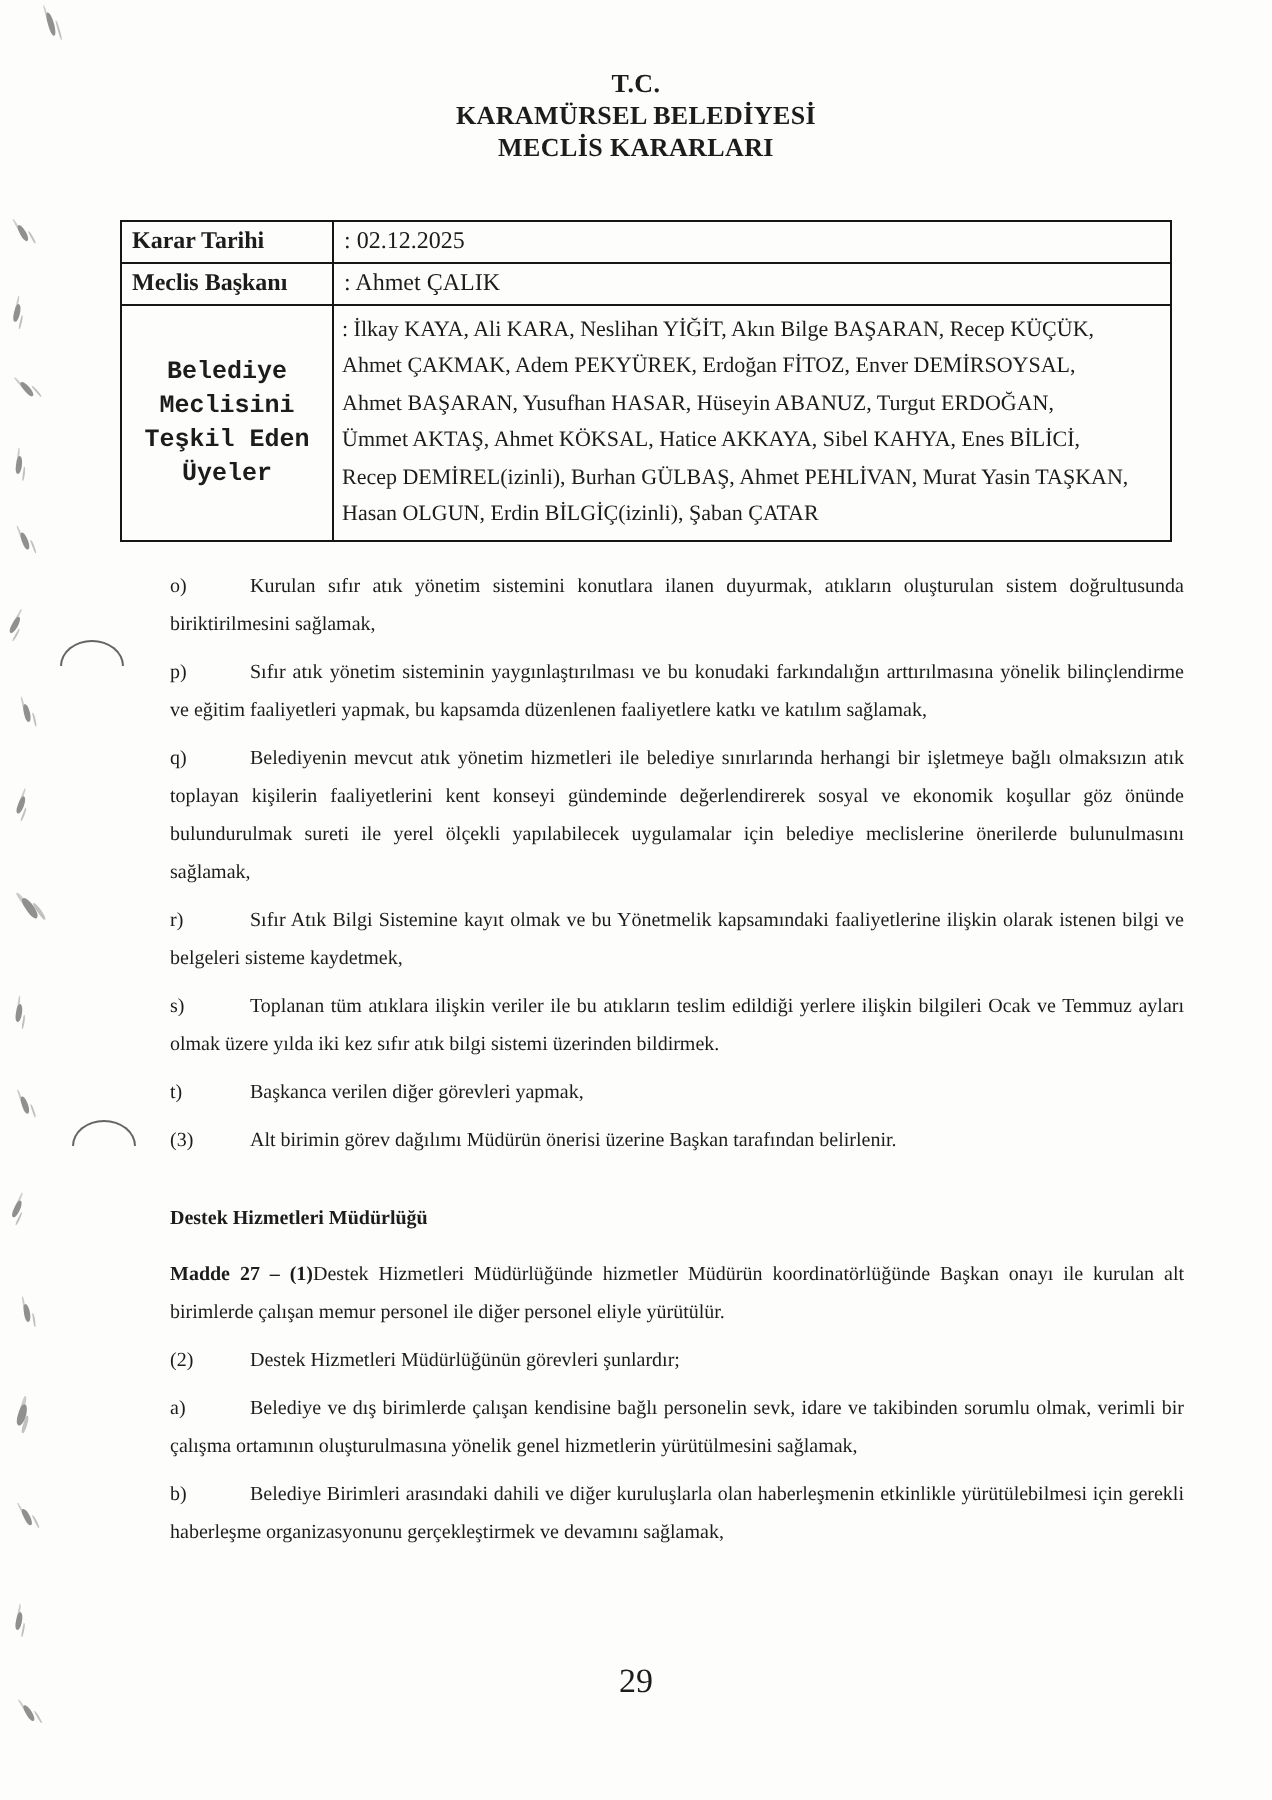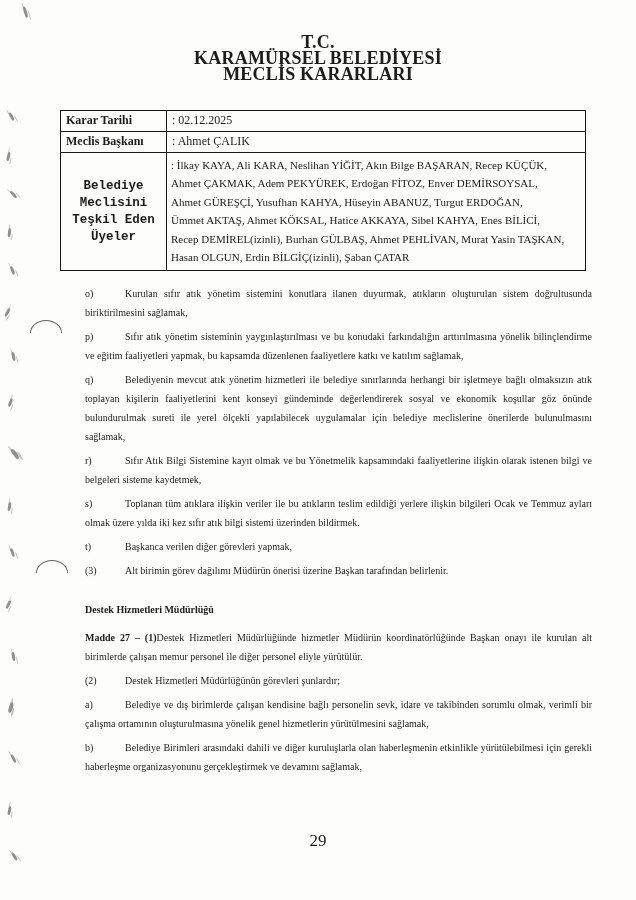--- a/index.html
+++ b/index.html
@@ -11,21 +11,21 @@
     color: #1c1c1c;
     position: relative;
     overflow: hidden;
   }
   .page { position: absolute; inset: 0; }
 
   
   .doc-header {
     position: absolute; top: 34px; left: 0; right: 0;
     text-align: center; font-weight: bold;
-    font-size: 18px; line-height: 16px;
+    font-size: 13px; line-height: 16px;
     letter-spacing: .2px;
   }
 
   
   .info-table {
     position: absolute; top: 110px; left: 60px;
     width: 526px; border-collapse: collapse;
     font-size: 12px;
   }
   .info-table td {
@@ -136,21 +136,21 @@
       </tr>
       <tr class="small-row">
         <td class="lbl">Meclis Başkanı</td>
         <td>: Ahmet ÇALIK</td>
       </tr>
       <tr>
         <td class="lbl members-lbl">Belediye Meclisini Teşkil Eden Üyeler</td>
         <td class="members-cell">
           <div class="nline">: İlkay KAYA, Ali KARA, Neslihan YİĞİT, Akın Bilge BAŞARAN, Recep KÜÇÜK,</div>
           <div class="nline">Ahmet ÇAKMAK, Adem PEKYÜREK,  Erdoğan FİTOZ, Enver DEMİRSOYSAL,</div>
-          <div class="nline">Ahmet GÜREŞÇİ, Yusufhan KAHYA,  Hüseyin ABANUZ,  Turgut ERDOĞAN,</div>
+          <div class="nline">Ahmet BAŞARAN, Yusufhan HASAR,  Hüseyin ABANUZ,  Turgut ERDOĞAN,</div>
           <div class="nline">Ümmet AKTAŞ, Ahmet KÖKSAL, Hatice AKKAYA, Sibel KAHYA, Enes BİLİCİ,</div>
           <div class="nline">Recep DEMİREL(izinli), Burhan GÜLBAŞ,  Ahmet PEHLİVAN, Murat Yasin TAŞKAN,</div>
           <div class="nline">Hasan OLGUN, Erdin BİLGİÇ(izinli), Şaban ÇATAR</div>
         </td>
       </tr>
     </tbody>
   </table>
 
   <div class="body-text">
     <p class="para">

